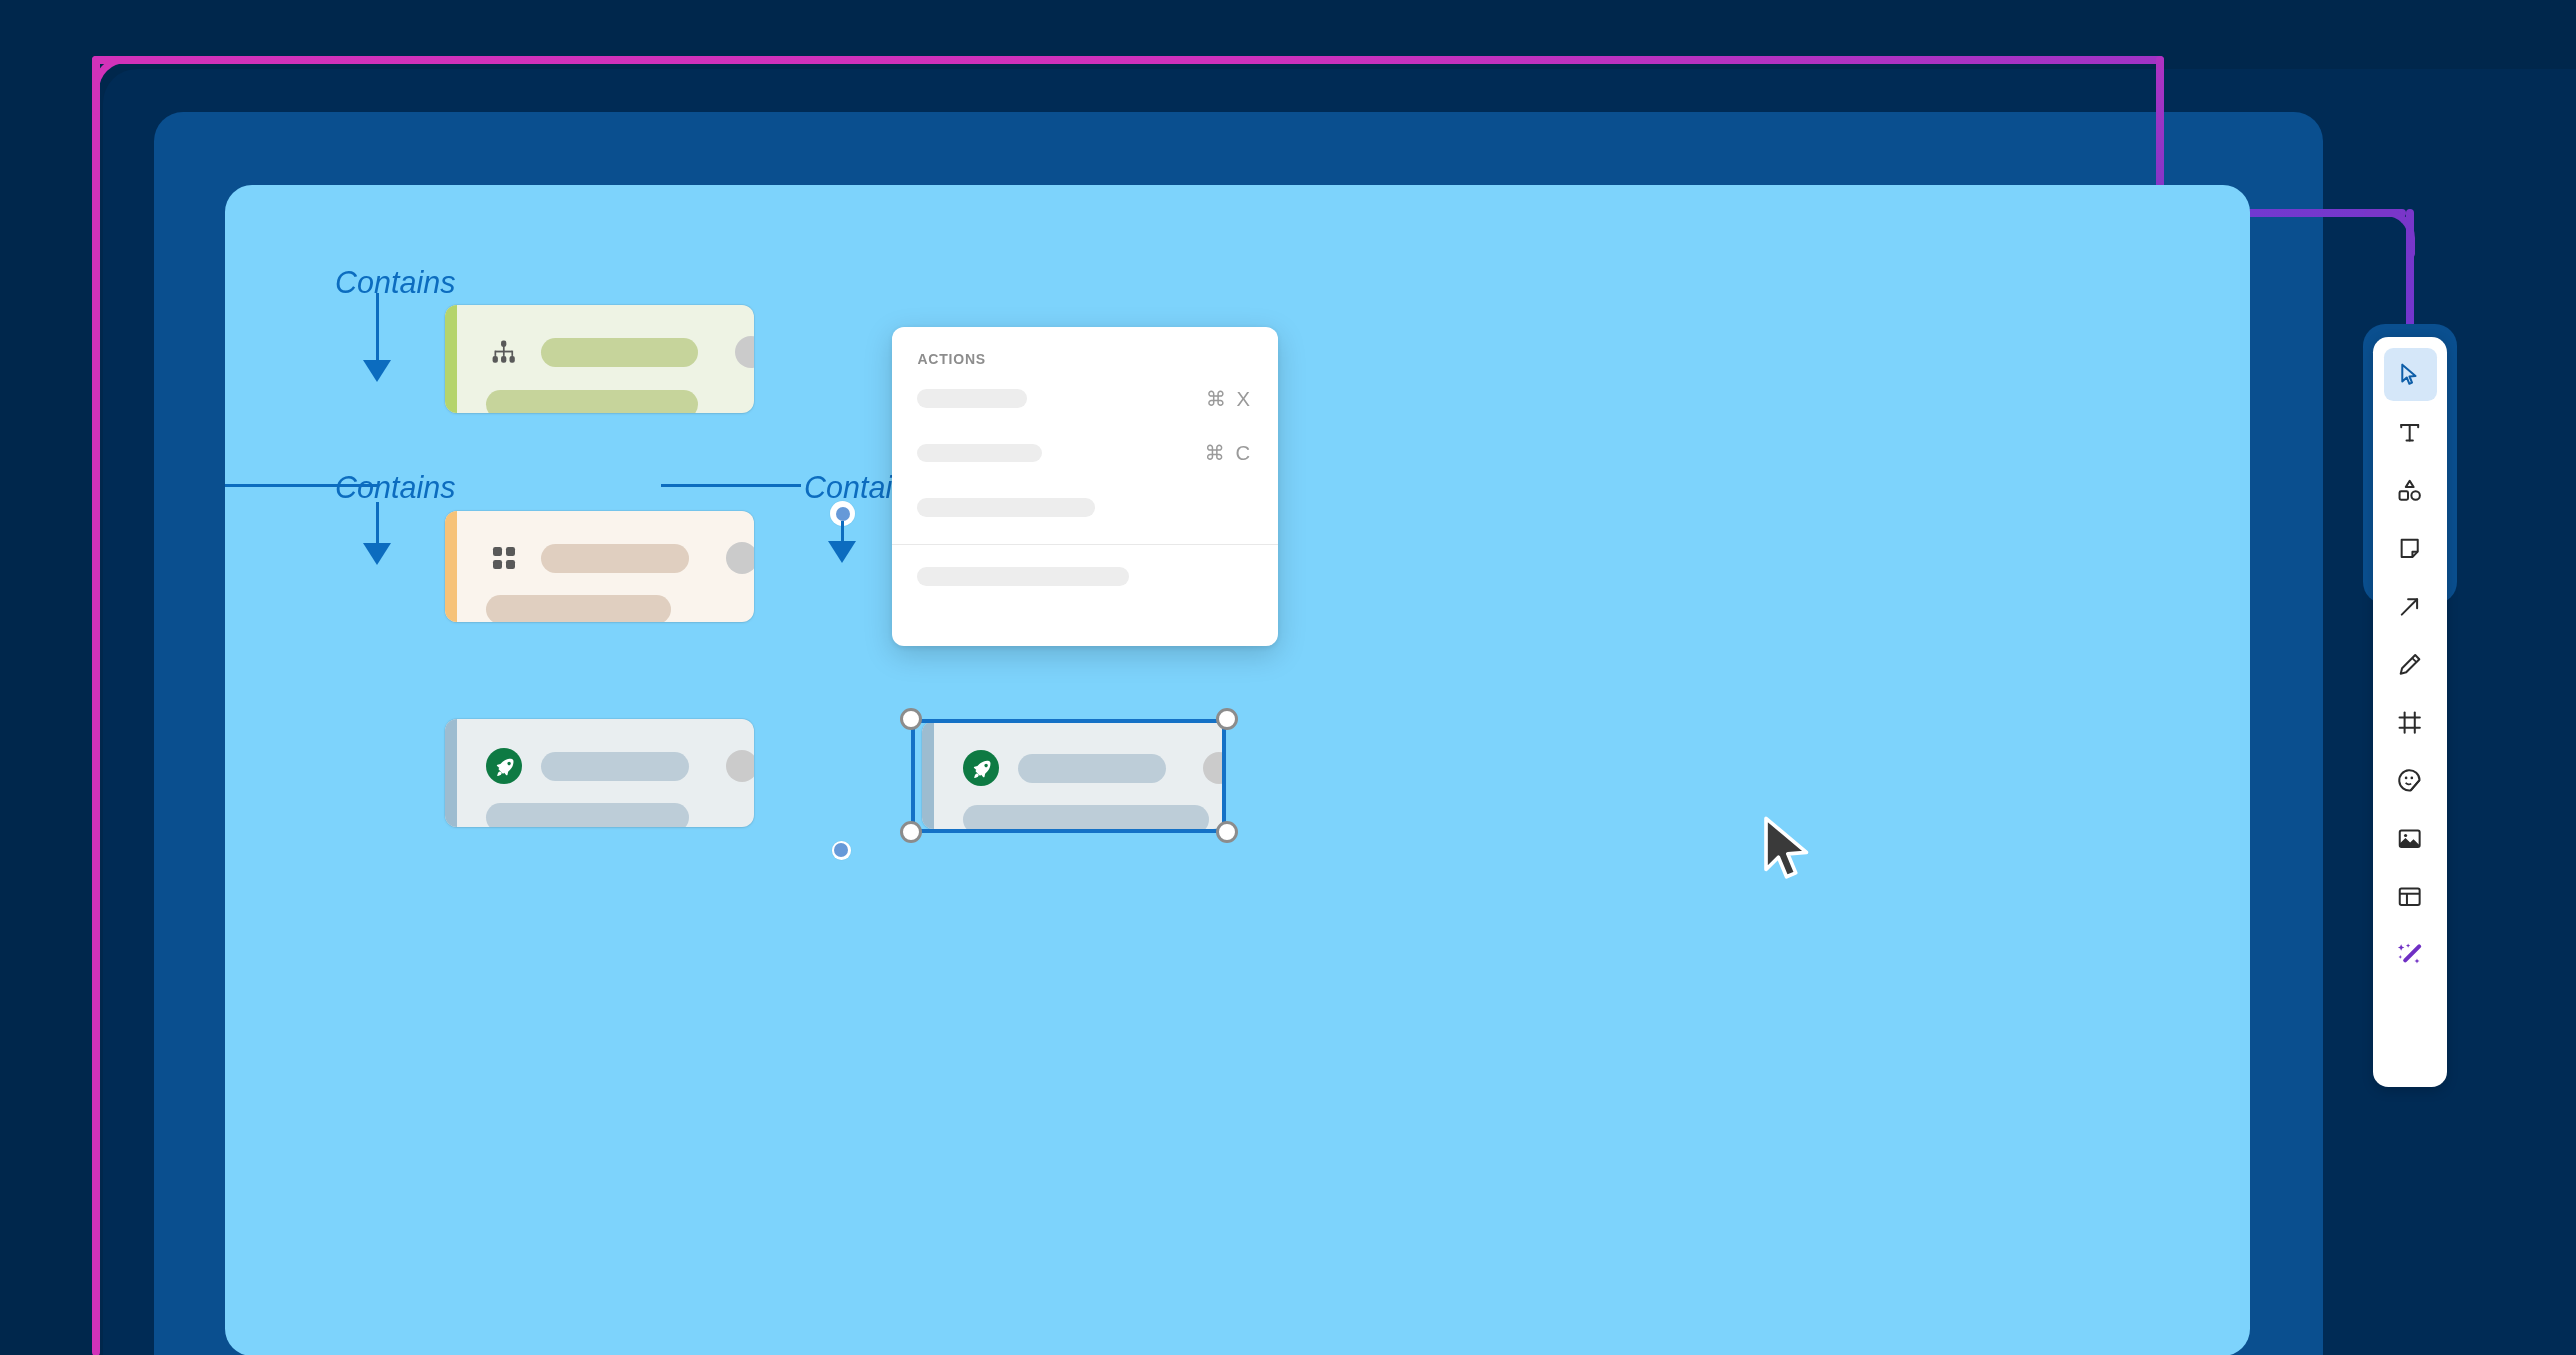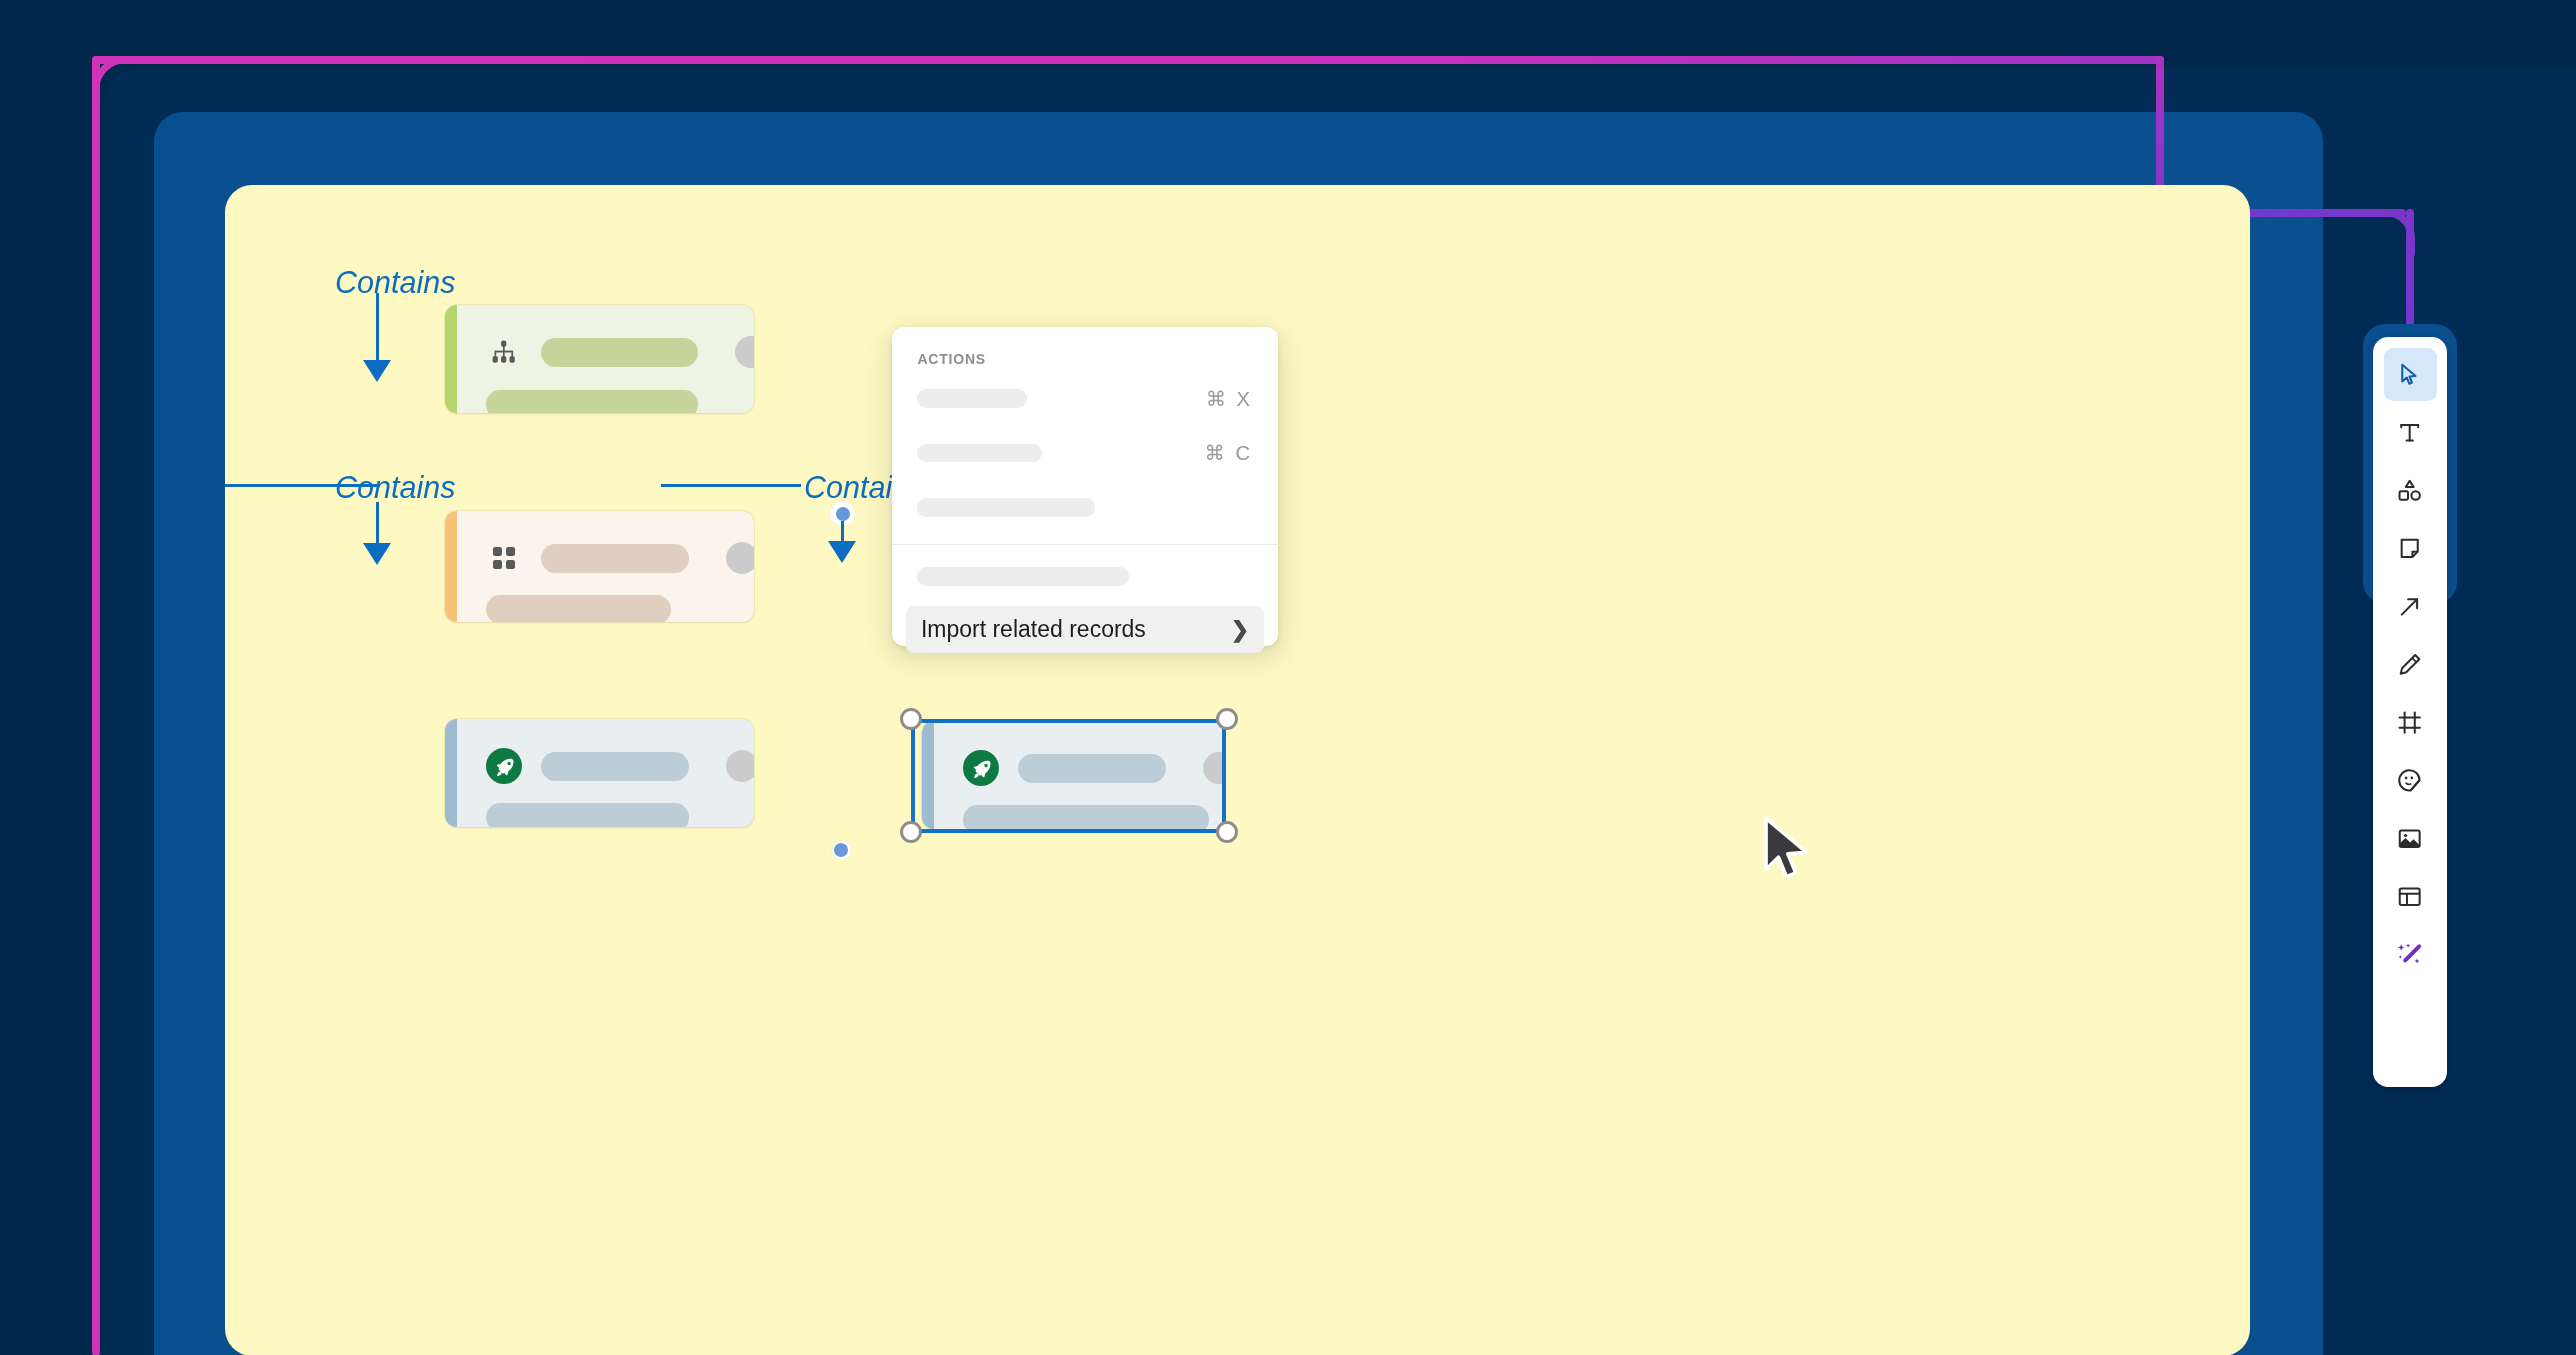--- a/index.html
+++ b/index.html
@@ -35,21 +35,21 @@
   .seg-down   { left: 2406px; top: 209px;  width: 7.6px;  height: 169px;
                 background: linear-gradient(180deg, #7a36c9 0%, #6f35d0 100%); }
 
   .deco-blue {
     position: absolute; left: 154px; top: 112px; width: 2169px; height: 1288px;
     background: #0a4f8f; border-radius: 29px;
   }
 
   .canvas {
     position: absolute; left: 225px; top: 185px; width: 2025px; height: 1171px;
-    background: #fef9c3; border-radius: 27px; overflow: hidden;
+    background: #7dd3fc; border-radius: 27px; overflow: hidden;
   }
 
   
   .conn { position: absolute; background: #0c6cbf; }
   .conn-label {
     position: absolute; color: #0c6cbf; font-style: italic;
     font-size: 30.5px; font-weight: 400; white-space: nowrap;
   }
   .arrow-head {
     position: absolute; width: 0; height: 0;
@@ -317,24 +317,20 @@
         <span class="menu-shortcut"></span>
       </div>
 
       <div class="menu-divider"></div>
 
       <div class="menu-row">
         <span class="menu-ghost" style="width:212px;"></span>
         <span class="menu-shortcut"></span>
       </div>
 
-      <div class="menu-item-real">
-        <span>Import related records</span>
-        <span class="chevron">❯</span>
-      </div>
     </div>
 
 
   </div>
 
   <div id="toolbar-shell"></div>
   <div id="toolbar">
 
     <div class="tool active">
       <svg width="25.4" height="25.4" viewBox="0 0 24 24" fill="none" stroke="#0e5ea8" stroke-width="1.9" stroke-linejoin="round">

